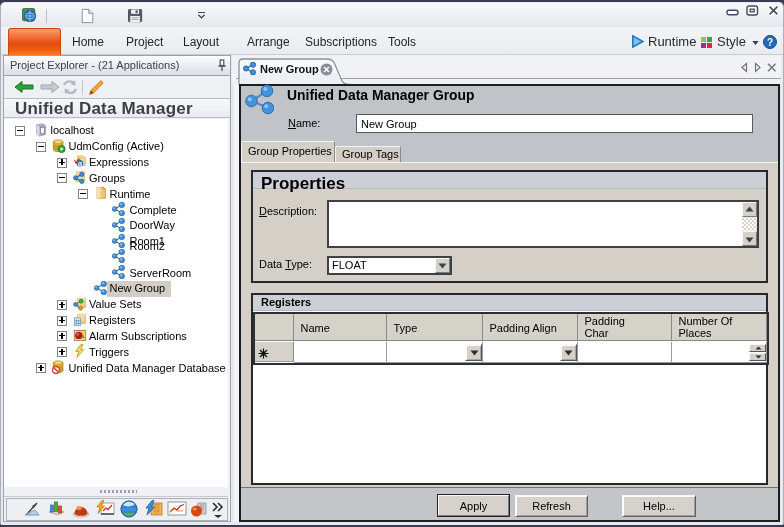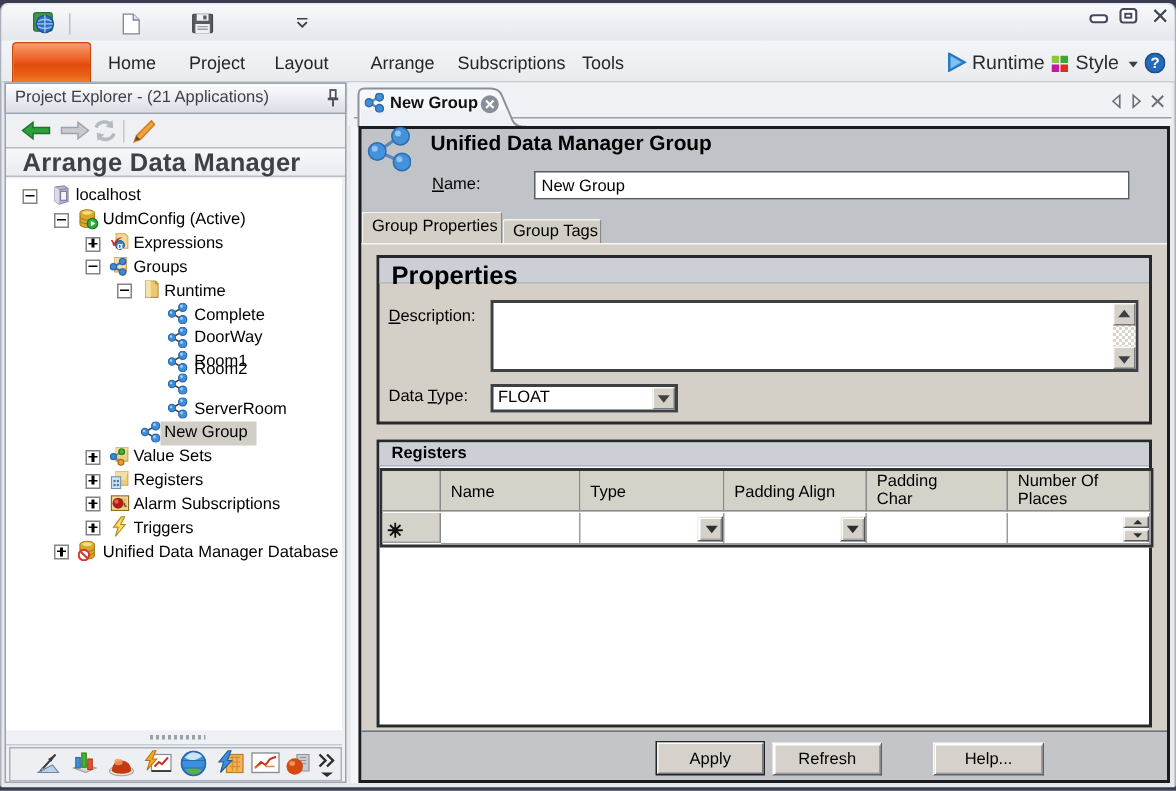--- a/index.html
+++ b/index.html
@@ -100,21 +100,21 @@
     <path d="M63 10 A6 6 0 0 1 52.5 11.5"></path>
   </g>
   <path d="M62 1 L62.5 6.5 L57.5 5.5 Z" fill="#b6bac0"></path>
   <path d="M52 15 L51.5 9.5 L56.5 10.7 Z" fill="#b6bac0"></path>
   <path d="M69.5 1 V16" stroke="#c3c7cd"></path>
   <path d="M88 1.5 L78 11.5 L76.5 15.5 L80.5 14 L90 4 Z" fill="#f2a43c" stroke="#cd7e22"></path>
   <path d="M76.8 14.8 L78 11.5 L80.5 14 Z" fill="#5d4a2a"></path>
 </svg>
 
 <div class="abs" style="left:4px;top:98px;width:226px;height:20px;background:linear-gradient(#f7f8fa,#e9ecf0);border-top:1px solid #b7bdc7;border-bottom:1px solid #b7bdc7;"></div>
-<div class="abs" style="left:15px;top:99px;font-size:17px;font-weight:bold;color:#3d4046;letter-spacing:0.2px;white-space:nowrap;">Arrange Data Manager</div>
+<div class="abs" style="left:15px;top:99px;font-size:17px;font-weight:bold;color:#3d4046;letter-spacing:0.2px;white-space:nowrap;">Unified Data Manager</div>
 
 <div class="abs" style="left:4px;top:119px;width:224px;height:368px;background:#fff;"></div>
 
 <div class="abs" style="left:15px;top:126px;width:10px;height:10px;background:#fff;border:1px solid #838488;"></div>
 <div class="abs" style="left:17px;top:130px;width:6px;height:1.4px;background:#000;"></div>
 <svg class="abs" style="left:34px;top:123.0px" width="14" height="14" viewBox="0 0 16 16">
     <path d="M3 2 L10 1 L13 3 V13 L6 15 L3 12.5 Z" fill="#b9b4cf" stroke="#8d88a8" stroke-width="0.8"></path>
 <path d="M3 2 L6 4 V15 L3 12.5 Z" fill="#dcd9ea"></path>
 <path d="M6 4 L13 3" stroke="#8d88a8" stroke-width="0.8"></path>
 <rect x="7.3" y="5.2" width="4.6" height="6.8" fill="#f4f4f8" stroke="#7a7590" stroke-width="0.8"></rect>

